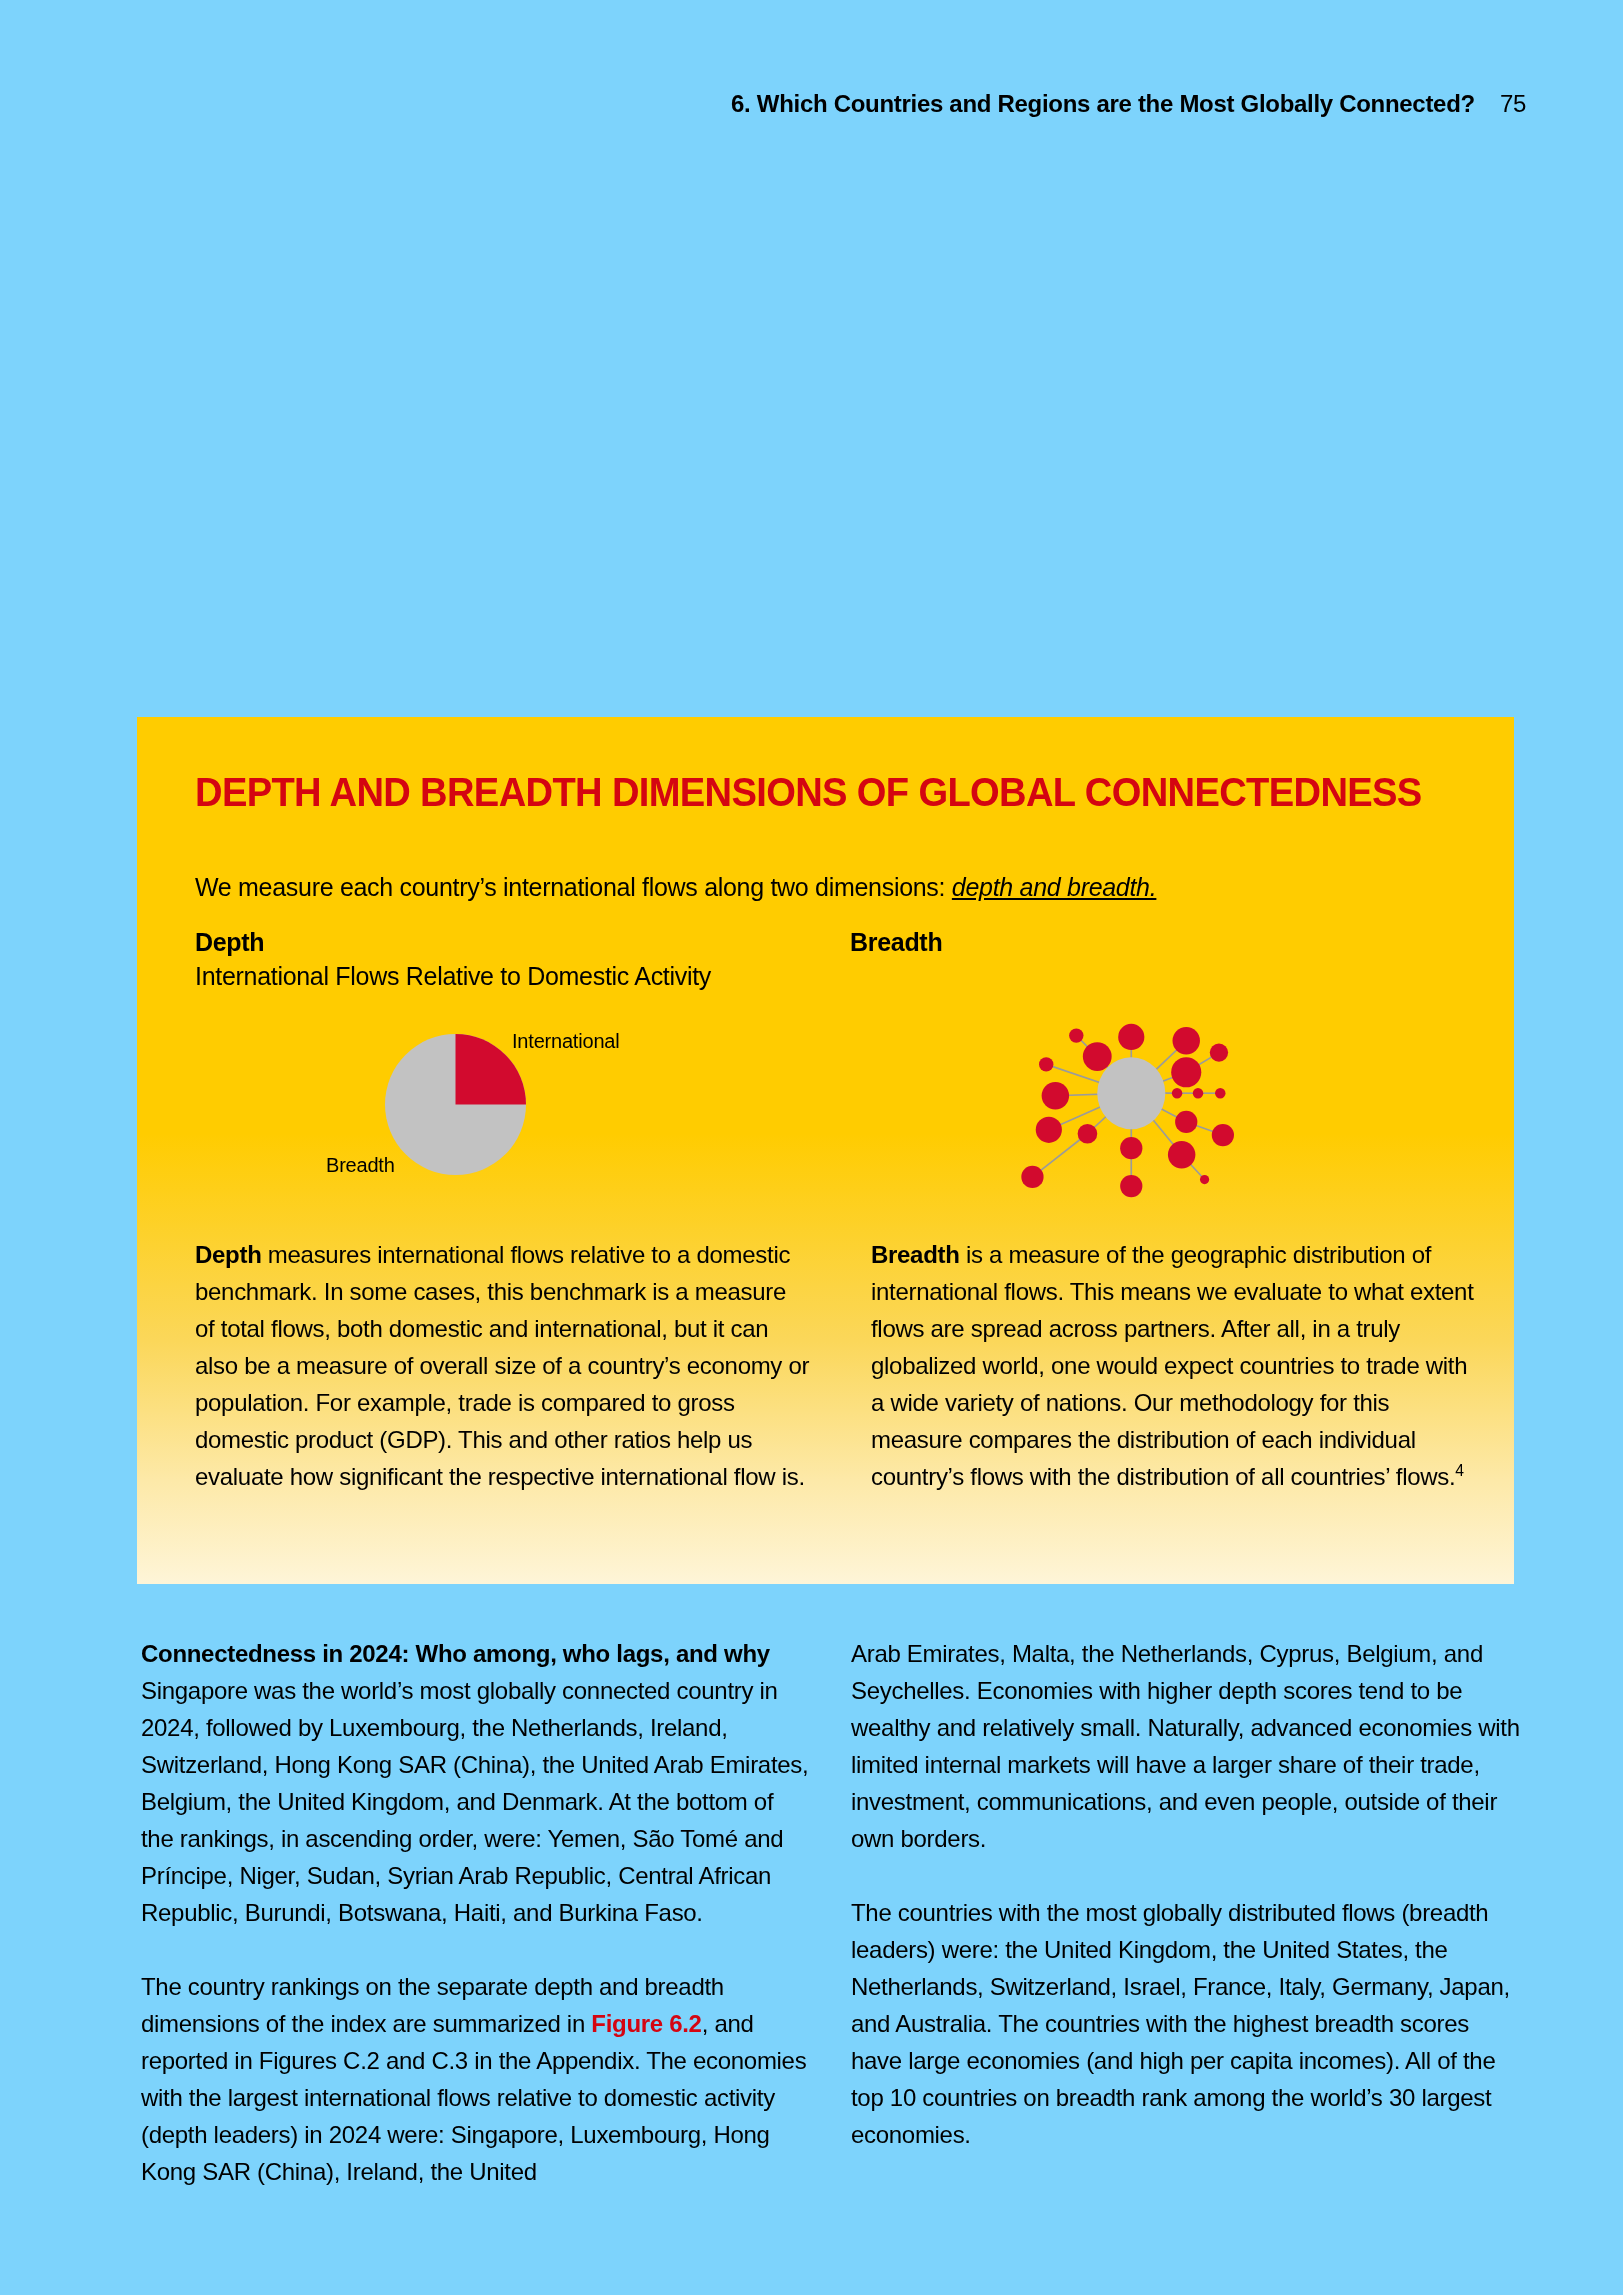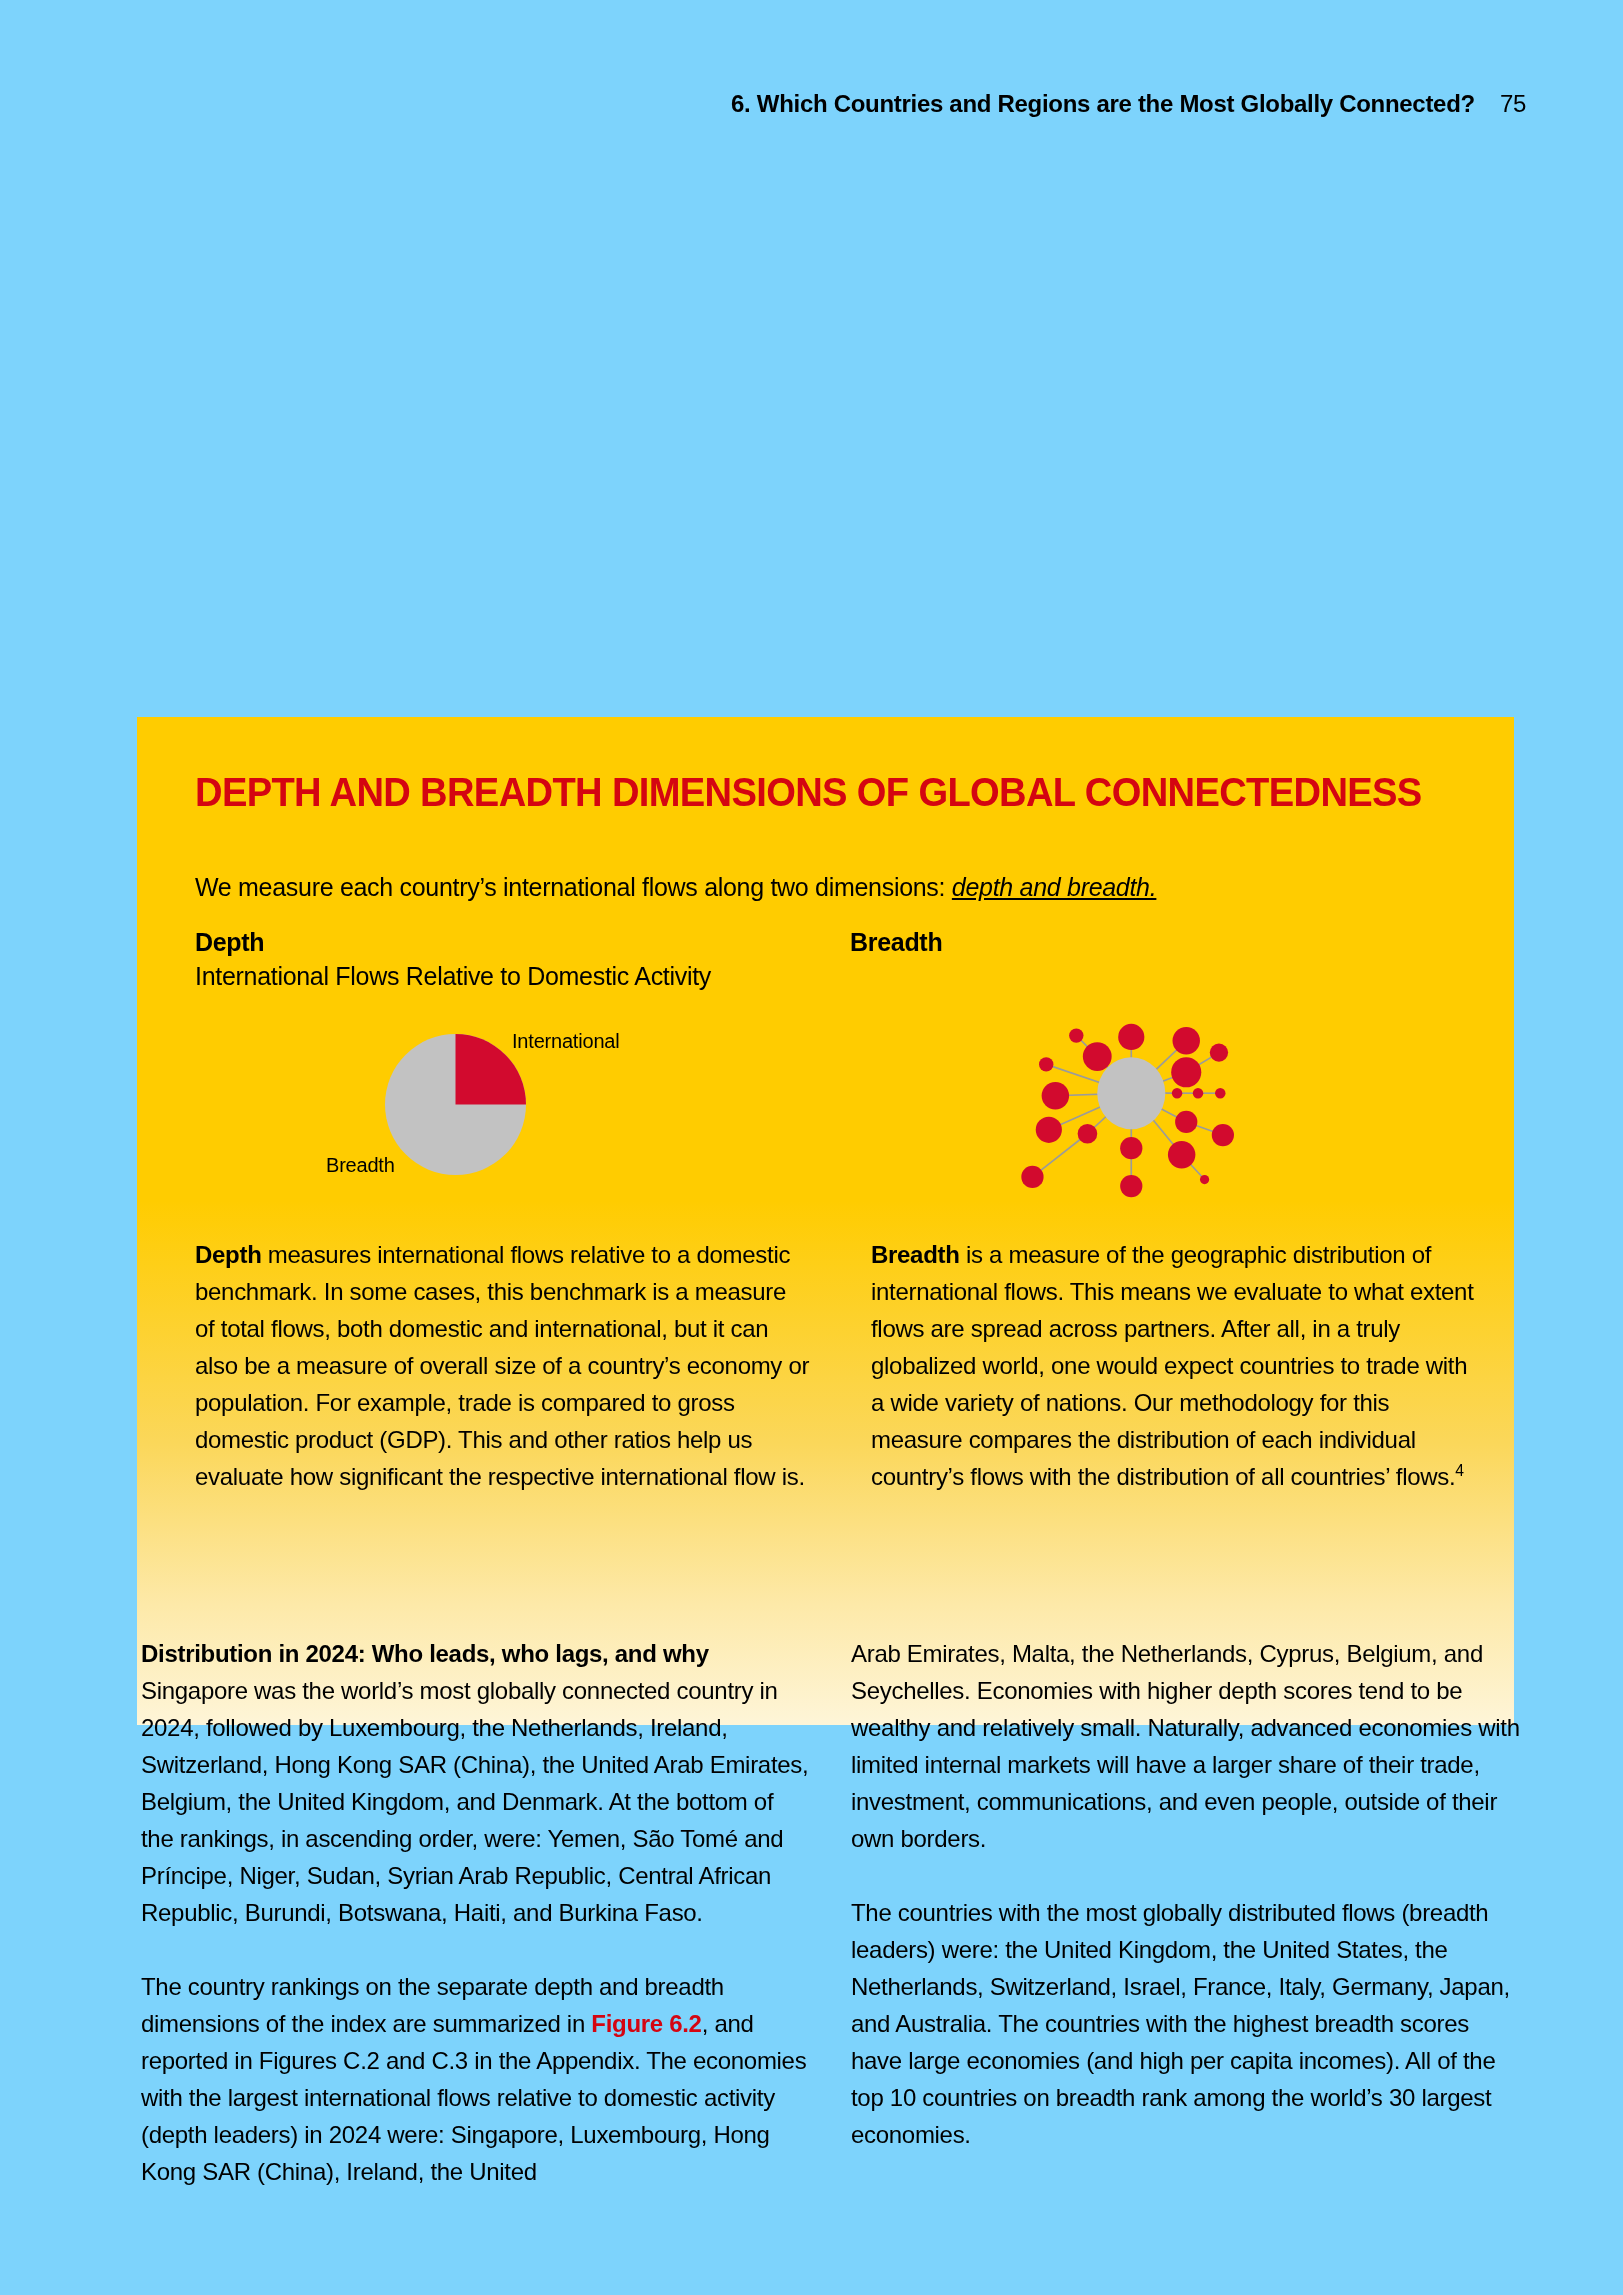--- a/index.html
+++ b/index.html
@@ -15,21 +15,21 @@
   
   .page-header{
     position:absolute;top:90px;left:141px;right:97px;
     display:flex;justify-content:flex-end;align-items:baseline;gap:25px;
     font-size:24px;letter-spacing:-0.3px;
   }
   .page-header .hd-title{font-weight:bold;}
   .page-header .hd-num{font-weight:normal;}
   
   .infobox{
-    position:absolute;left:137px;top:717px;width:1377px;height:1008px;
+    position:absolute;left:137px;top:717px;width:1377px;height:867px;
     background:linear-gradient(180deg,
       var(--dhl_yellow) 0%, var(--dhl_yellow) 48%,
       #fbd75a 72%, #fde9a8 88%, #fef5d8 100%);
   }
   .ib-title{
     position:absolute;left:58px;top:52px;
     font-size:41px;font-weight:bold;color:var(--dhl_red);
     letter-spacing:-0.7px;white-space:nowrap;
     transform:scaleX(0.93);transform-origin:left center;
   }
@@ -153,21 +153,21 @@
 
     <div class="ib-para ib-para-left">
       <span class="lead">Depth</span><span> measures international flows relative to a domestic benchmark. In some cases, this benchmark is a measure of total flows, both domestic and international, but it can also be a measure of overall size of a country’s economy or population. For example, trade is compared to gross domestic product (GDP). This and other ratios help us evaluate how significant the respective international flow is.</span>
     </div>
     <div class="ib-para ib-para-right">
       <span class="lead">Breadth</span><span> is a measure of the geographic distribution of international flows. This means we evaluate to what extent flows are spread across partners. After all, in a truly globalized world, one would expect countries to trade with a wide variety of nations. Our methodology for this measure compares the distribution of each individual country’s flows with the distribution of all countries’ flows.</span><sup>4</sup>
     </div>
   </div>
 
   <div class="bodycol bodycol-left">
-    <p><span class="body-heading">Distribution in 2024: Who leads, who lags, and why</span><br>
+    <p><span class="body-heading">Connectedness in 2024: Who among, who lags, and why</span><br>
       <span>Singapore was the world’s most globally connected country in 2024, followed by Luxembourg, the Netherlands, Ireland, Switzerland, Hong Kong SAR (China), the United Arab Emirates, Belgium, the United Kingdom, and Denmark. At the bottom of the rankings, in ascending order, were: Yemen, São Tomé and Príncipe, Niger, Sudan, Syrian Arab Republic, Central African Republic, Burundi, Botswana, Haiti, and Burkina Faso.</span></p>
     <p><span>The country rankings on the separate depth and breadth dimensions of the index are summarized in </span><span class="fig-link">Figure 6.2</span><span>, and reported in Figures C.2 and C.3 in the Appendix. The economies with the largest international flows relative to domestic activity (depth leaders) in 2024 were: Singapore, Luxembourg, Hong Kong SAR (China), Ireland, the United</span></p>
   </div>
 
   <div class="bodycol bodycol-right">
     <p>Arab Emirates, Malta, the Netherlands, Cyprus, Belgium, and Seychelles. Economies with higher depth scores tend to be wealthy and relatively small. Naturally, advanced economies with limited internal markets will have a larger share of their trade, investment, communications, and even people, outside of their own borders.</p>
     <p>The countries with the most globally distributed flows (breadth leaders) were: the United Kingdom, the United States, the Netherlands, Switzerland, Israel, France, Italy, Germany, Japan, and Australia. The countries with the highest breadth scores have large economies (and high per capita incomes). All of the top 10 countries on breadth rank among the world’s 30 largest economies.</p>
   </div>
 
 </div>

